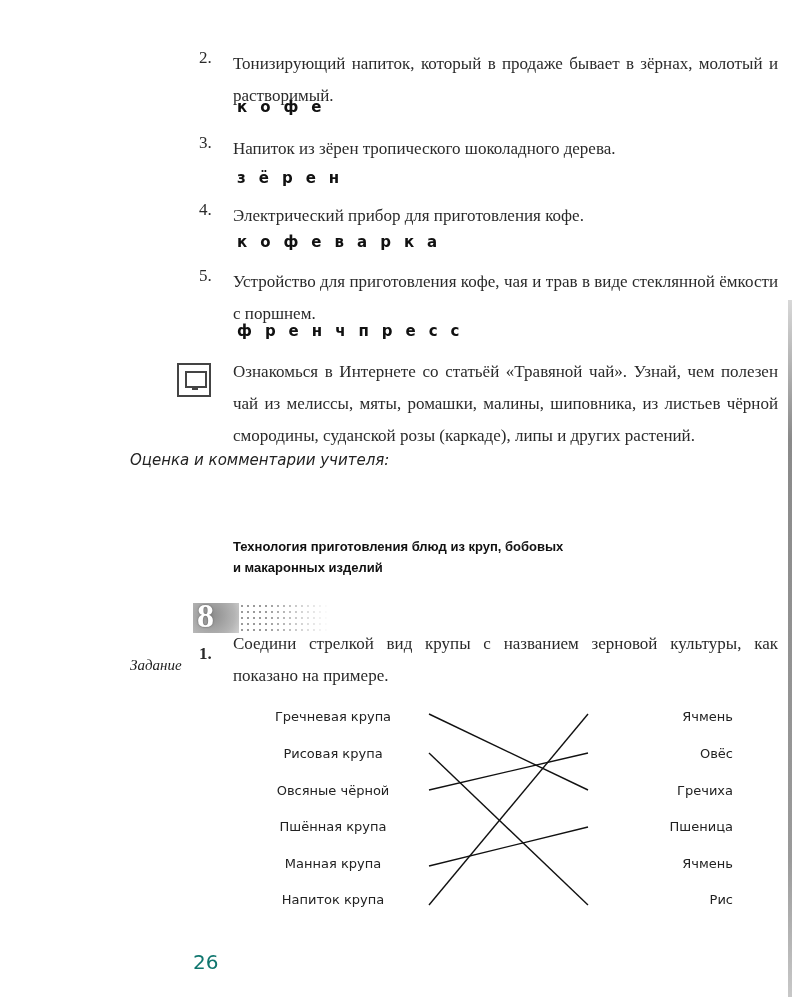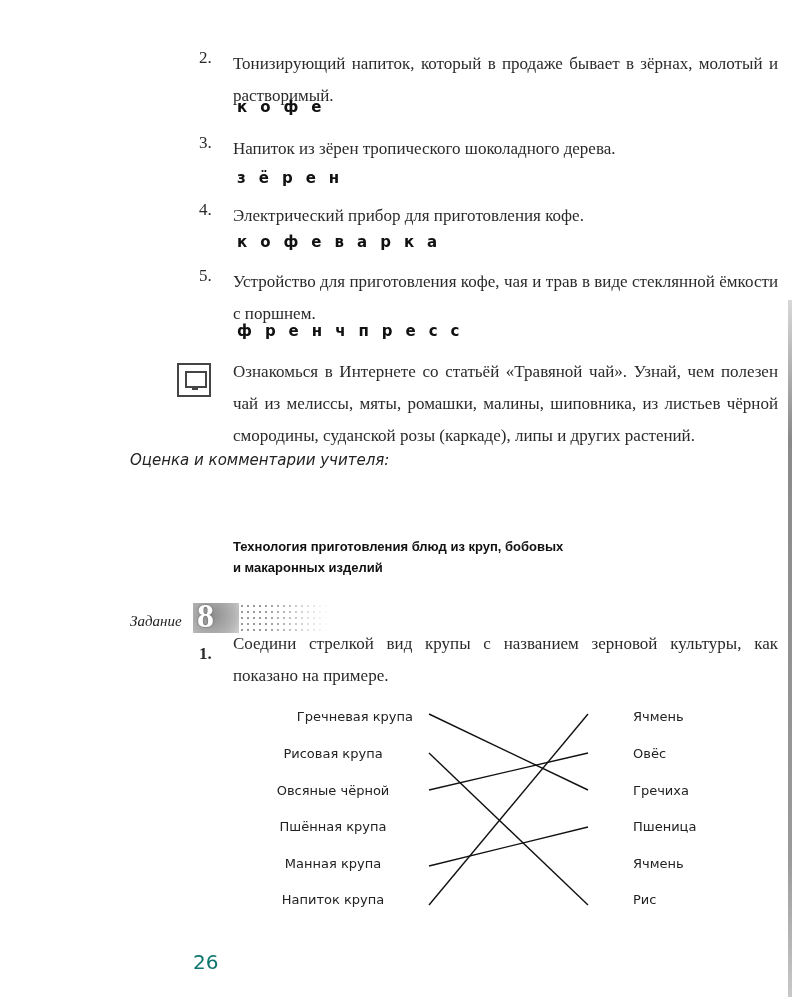--- a/index.html
+++ b/index.html
@@ -6,23 +6,23 @@
     body { width:797px; height:997px; background:#ffffff; position:relative; overflow:hidden; font-family:"Liberation Serif", serif; color:#1a1a1a; }
     .abs { position:absolute; }
     .serif { font-family:"Liberation Serif", serif; font-size:17px; line-height:32px; color:#2a2a2a; }
     .num { position:absolute; font-family:"Liberation Serif", serif; font-size:17px; color:#2a2a2a; }
     .answer { position:absolute; font-family:"DejaVu Sans", sans-serif; font-weight:bold; font-size:15px; letter-spacing:13px; color:#111; }
     .item-text { position:absolute; left:233px; width:545px; text-align:justify; }
     .italic-sans { font-family:"DejaVu Sans", sans-serif; font-style:italic; font-size:15px; color:#222; }
     .heading { font-family:"Liberation Sans", sans-serif; font-weight:bold; font-size:13px; line-height:21px; color:#111; }
     .label-l, .label-r { position:absolute; font-family:"DejaVu Sans", sans-serif; font-size:13px; color:#222; }
     .label-l { width:160px; text-align:center; left:253px; }
-    .label-r { width:100px; text-align:left; left:633px; }
+    .label-r { width:100px; text-align:right; left:633px; }
     .right-shade { position:absolute; left:788px; top:300px; width:4px; height:697px; background:linear-gradient(to bottom, #d8d8d8, #8a8a8a 20%, #9a9a9a 80%, #c8c8c8); }
-    .zadanie-label { font-family:"Liberation Serif", serif; font-style:italic; font-size:15px; color:#222; }
+    .zadanie-label { font-family:"Liberation Serif", serif; font-style:italic; font-size:15px; color:#222;margin-top:44px; }
     .badge { position:absolute; left:193px; top:603px; width:46px; height:30px; background:radial-gradient(circle at 40% 40%, #8c8c8c, #b4b4b4 70%, #d0d0d0); }
     .badge-num { position:absolute; left:197px; top:597px; font-family:"Liberation Serif", serif; font-weight:bold; font-size:34px; color:#ffffff; text-shadow:0 0 2px #555; }
     .dots { position:absolute; left:239px; top:603px; width:90px; height:30px;
       background-image:radial-gradient(circle, #9a9a9a 1.2px, transparent 1.4px);
       background-size:6px 6px;
       -webkit-mask-image:linear-gradient(to right, #000 30%, transparent);
       mask-image:linear-gradient(to right, #000 30%, transparent); }
     .page-num { position:absolute; left:193px; top:950px; font-family:"DejaVu Sans", sans-serif; font-size:20px; color:#0f766e; }
     .monitor-icon { position:absolute; left:177px; top:363px; width:34px; height:34px; border:2px solid #444; box-sizing:border-box; }
     .monitor-icon .screen { position:absolute; left:6px; top:6px; width:18px; height:13px; border:2px solid #444; }
@@ -62,21 +62,21 @@
 
 <div class="abs zadanie-label" style="left:130px;top:613px;">Задание</div>
 <div class="badge"></div>
 <div class="badge-num">8</div>
 <div class="dots"></div>
 
 <div class="num" style="left:199px;top:644px;font-weight:bold;">1.</div>
 <div class="item-text serif" style="top:628px;">Соедини стрелкой вид крупы с названием зерновой культуры, как показано на примере.</div>
 
 <div id="matching">
-  <div class="label-l" style="top:709px;text-align:right;">Гречневая крупа</div>
+  <div class="label-l" style="top:709px;">Гречневая крупа</div>
   <div class="label-l" style="top:746px;">Рисовая крупа</div>
   <div class="label-l" style="top:783px;">Овсяные чёрной</div>
   <div class="label-l" style="top:819px;">Пшённая крупа</div>
   <div class="label-l" style="top:856px;">Манная крупа</div>
   <div class="label-l" style="top:892px;">Напиток крупа</div>
 
   <div class="label-r" style="top:709px;">Ячмень</div>
   <div class="label-r" style="top:746px;">Овёс</div>
   <div class="label-r" style="top:783px;">Гречиха</div>
   <div class="label-r" style="top:819px;">Пшеница</div>

